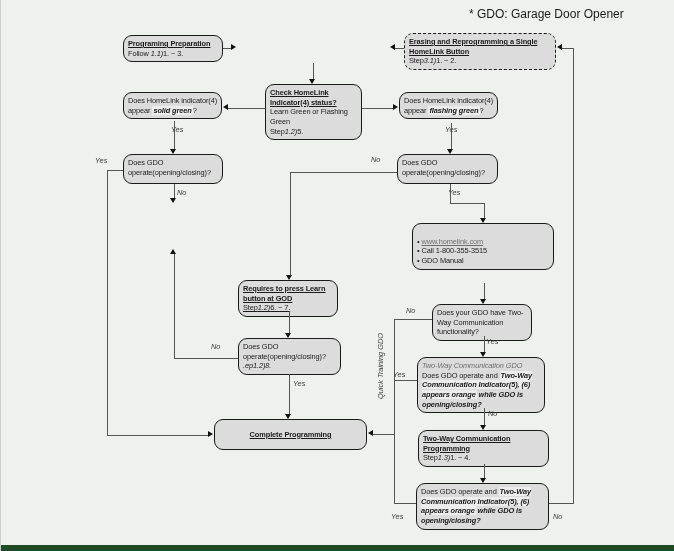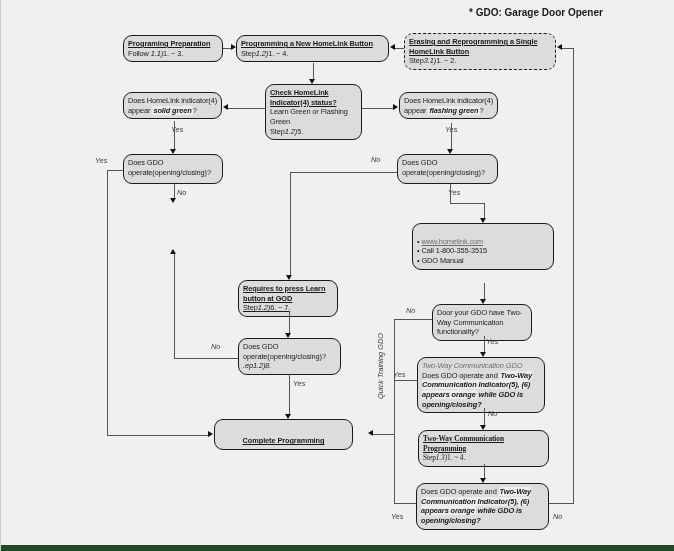--- a/index.html
+++ b/index.html
@@ -2,21 +2,21 @@
 <html style="--page-bg: #eff1ee; --bottom-bar: #1f4a25; --box-fill: #dcdcdc; --box-border: #1a1a1a; --highlight: #ededed; --line: #555555; --text: #1a1a1a; --muted: #6e6e6e;"><head>
 <meta charset="utf-8">
 <style>
   :root{
     --page-bg:#eff1ee; --bottom-bar:#1f4a25; --box-fill:#dcdcdc; --box-border:#1a1a1a;
     --highlight:#ededed; --line:#555555; --text:#1a1a1a; --muted:#6e6e6e;
   }
   html,body{margin:0;padding:0;}
   body{font-family:"Liberation Sans", sans-serif;background:#e7eae6;}
   #stage{position:relative;width:674px;height:551px;background:var(--page-bg);overflow:hidden;border-left:1px solid #c9d0c9;}
-  .note{position:absolute;font-size:10px;font-weight:bold;color:var(--text);}
+  .note{position:absolute;font-size:12px;font-weight:normal;color:var(--text);}
   .node{position:absolute;background:var(--box-fill);border:1.5px solid var(--box-border);
         border-radius:9px;padding:3px 4px;font-size:7.4px;letter-spacing:-0.1px;
         line-height:1.3;color:var(--text);box-sizing:border-box;}
   .node.q{border-width:1.8px;}
   .node.dashed{border-style:dashed;}
   .node.center{display:flex;align-items:center;justify-content:center;text-align:center;}
   .s-link{font-weight:bold;text-decoration:underline;}
   .s-i{font-style:italic;}
   .s-hl{font-weight:bold;font-style:italic;background:var(--highlight);padding:0 1px;}
   .s-bi{font-weight:bold;font-style:italic;}
@@ -35,35 +35,34 @@
   .bottombar{position:absolute;left:0;bottom:0;width:674px;height:6px;background:var(--bottom-bar);}
 </style>
 </head>
 <body>
 
 <div id="stage">
 
   <div class="note" style="left:468px;top:7px;">* GDO: Garage Door Opener</div>
 
   <div class="node" style="left:122px;top:35px;width:100px;"><span class="s-link">Programing Preparation</span><br><span>Follow </span><span class="s-i">1.1)</span><span>1. ~ 3.</span></div>
-  <div class="node" style="left:235px;top:35px;width:153px;"><span class="s-link">Programming a New HomeLink Button</span><br><span>Step</span><span class="s-i">1.2)</span><span>1. ~ 4.</span></div>
   <div class="node dashed" style="left:403px;top:33px;width:152px;"><span class="s-link">Erasing and Reprogramming a Single HomeLink Button</span><br><span>Step</span><span class="s-i">3.1)</span><span>1. ~ 2.</span></div>
   <div class="node q" style="left:122px;top:92px;width:99px;"><span>Does HomeLink indicator(4) appear </span><span class="s-hl">solid green</span><span>?</span></div>
   <div class="node q" style="left:264px;top:84px;width:97px;"><span class="s-link">Check HomeLink Indicator(4) status?</span><br><span>Learn Green or Flashing Green</span><br><span>Step</span><span class="s-i">1.2)</span><span>5.</span></div>
   <div class="node q" style="left:398px;top:92px;width:99px;"><span>Does HomeLink indicator(4) appear </span><span class="s-hl">flashing green</span><span>?</span></div>
   <div class="node q" style="left:122px;top:154px;width:100px;min-height:30px;"><span>Does GDO operate(opening/closing)?</span></div>
   <div class="node q" style="left:396px;top:154px;width:101px;min-height:30px;"><span>Does GDO operate(opening/closing)?</span></div>
   <div class="node" style="left:411px;top:223px;width:142px;"><br><span>• </span><span class="s-weblink">www.homelink.com</span><br><span>• Call 1-800-355-3515</span><br><span>• GDO Manual</span></div>
   <div class="node" style="left:237px;top:280px;width:100px;text-decoration:underline;"><span class="s-link">Requires to press Learn button at GOD</span><br><span>Step</span><span class="s-i">1.2)</span><span>6. ~ 7.</span></div>
   <div class="node q" style="left:237px;top:338px;width:103px;min-height:36px;"><span>Does GDO operate(opening/closing)?</span><br><span class="s-i"> .ep1.2)8.</span></div>
-  <div class="node q" style="left:431px;top:304px;width:100px;min-height:32px;"><span>Door your GDO have Two-Way Communication functionality?</span></div>
+  <div class="node q" style="left:431px;top:304px;width:100px;min-height:32px;"><span>Does your GDO have Two-Way Communication functionality?</span></div>
   <div class="node q" style="left:416px;top:357px;width:128px;"><span class="s-ghost">Two-Way Communication GDO</span><br><span>Does GDO operate and </span><span class="s-hl">Two-Way Communication Indicator(5), (6) appears orange</span><span class="s-bi"> while GDO is opening/closing?</span></div>
-  <div class="node" style="left:417px;top:430px;width:131px;font-family:Liberation Serif, serif;"><span class="s-link">Two-Way Communication Programming</span><br><span>Step</span><span class="s-i">1.3)</span><span>1. ~ 4.</span></div>
+  <div class="node" style="left:417px;top:430px;width:131px;"><span class="s-link">Two-Way Communication Programming</span><br><span>Step</span><span class="s-i">1.3)</span><span>1. ~ 4.</span></div>
   <div class="node q" style="left:415px;top:483px;width:133px;"><span>Does GDO operate and </span><span class="s-hl">Two-Way Communication Indicator(5), (6) appears orange</span><span class="s-bi"> while GDO is opening/closing?</span></div>
-  <div class="node q center" style="left:213px;top:419px;width:139px;height:31px;align-items:flex-end;">
+  <div class="node q center" style="left:213px;top:419px;width:153px;height:31px;">
       <span class="s-link">Complete Programming</span>
     </div>
 
   <div class="rot">Quick Training GDO</div>
 
   <div class="elabel" style="left:170px;top:125px;">Yes</div>
   <div class="elabel" style="left:444px;top:125px;">Yes</div>
   <div class="elabel" style="left:94px;top:156px;">Yes</div>
   <div class="elabel" style="left:176px;top:188px;">No</div>
   <div class="elabel" style="left:370px;top:155px;">No</div>

